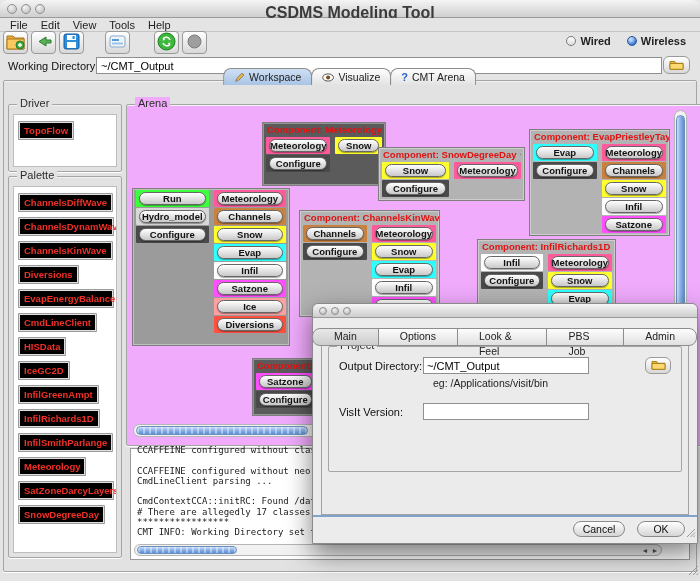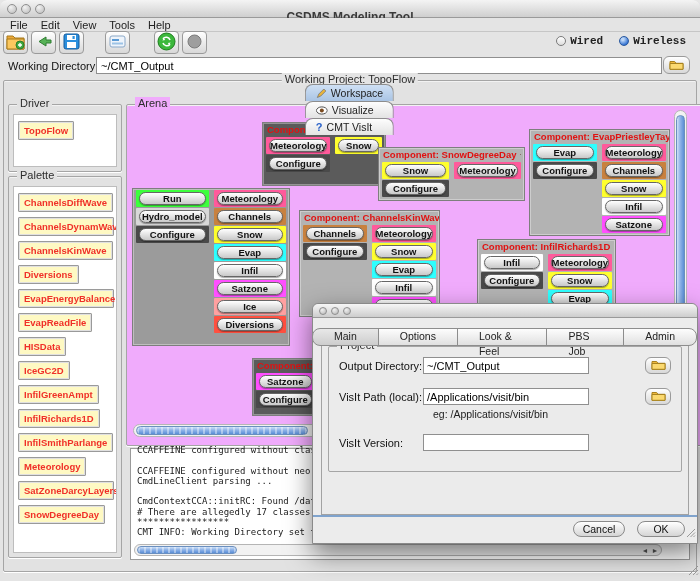--- a/index.html
+++ b/index.html
@@ -2,60 +2,60 @@
 <html><head>
 <meta charset="utf-8">
 <style>
   html,body{margin:0;padding:0;}
   body{width:700px;height:581px;background:#e6e6e6;font-family:"Liberation Sans",sans-serif;overflow:hidden;-webkit-font-smoothing:antialiased;}
   .win{position:relative;width:700px;height:581px;background:#e4e4e4;border-radius:7px 7px 0 0;overflow:hidden;}
 
   
   .titlebar{position:absolute;left:0;top:0;right:0;height:17px;background:linear-gradient(#f4f4f4,#cfcfcf);border-bottom:1px solid #9a9a9a;border-radius:7px 7px 0 0;}
   .tl{position:absolute;top:4px;width:10px;height:10px;border-radius:50%;background:radial-gradient(circle at 35% 30%,#f2f2f2,#b9b9b9);border:1px solid #8f8f8f;box-sizing:border-box;}
-  .win-title{position:absolute;left:0;right:0;top:10px;text-align:center;font-size:12px;font-weight:bold;color:#3a3a3a;}
+  .win-title{position:absolute;left:0;right:0;top:4px;text-align:center;font-size:16px;font-weight:bold;color:#3a3a3a;}
 
   
   .menubar{position:absolute;left:0;top:18px;right:0;height:13px;display:flex;gap:13px;padding-left:10px;align-items:center;background:#e4e4e4;border-bottom:1px solid #c6c6c6;}
   .menu-item{font-size:11px;color:#222;}
 
   
   .toolbar{position:absolute;left:0;top:31px;right:0;height:25px;}
   .tool-btn{position:absolute;top:0;width:25px;height:23px;background:linear-gradient(#ffffff,#d8d8d8);border:1px solid #9a9a9a;border-radius:4px;padding:0;display:flex;align-items:center;justify-content:center;box-sizing:border-box;}
   .radio-group{position:absolute;right:14px;top:4px;display:flex;gap:16px;align-items:center;}
-  .radio-item{display:flex;gap:4px;align-items:center;font-family:Liberation Mono, monospace;}
+  .radio-item{display:flex;gap:4px;align-items:center;}
   .radio{width:10px;height:10px;border-radius:50%;border:1px solid #7a7a7a;background:linear-gradient(#fff,#ddd);box-sizing:border-box;}
   .radio.sel{background:radial-gradient(circle at 35% 30%,#bcd6f7 15%,#2f6fd0 75%);border-color:#29589f;}
   .radio-label{font-size:11px;font-weight:bold;color:#222;}
 
   
   .wd-row{position:absolute;left:0;top:57px;right:0;height:18px;}
   .wd-label{position:absolute;left:8px;top:3px;font-size:11px;color:#111;}
   .wd-input{position:absolute;left:96px;top:0;width:556px;height:15px;border:1px solid #8f8f8f;background:#fff;font-family:"Liberation Sans",sans-serif;font-size:11px;padding:0 4px;}
   .folder-btn{position:absolute;width:27px;height:18px;background:linear-gradient(#fff,#d8d8d8);border:1px solid #9a9a9a;border-radius:6px;display:flex;align-items:center;justify-content:center;padding:0;}
   .wd-browse{right:10px;top:-1px;}
 
   
   .groupbox{position:absolute;border:1px solid #a5a5a5;border-radius:2px;box-shadow:0 1px 0 #fff, inset 0 1px 0 #f2f2f2;}
   .legend{position:absolute;top:-8px;left:8px;font-size:11px;color:#2d2d2d;background:inherit;padding:0 3px;}
   .project-box{left:3px;top:80px;width:692px;height:490px;background:#e2e2e2;}
   .project-box>.legend{left:50%;transform:translateX(-50%);white-space:nowrap;background:#e4e4e4;}
 
   
-  .tab-bar{position:absolute;left:50%;transform:translateX(-50%);top:84px;display:flex;z-index:3;flex-direction:column;}
+  .tab-bar{position:absolute;left:50%;transform:translateX(-50%);top:68px;display:flex;z-index:3;}
   .tab{display:flex;align-items:center;gap:4px;height:16px;padding:0 10px;border:1px solid #8d8d8d;border-bottom:none;border-radius:8px 8px 0 0;background:linear-gradient(#fdfdfd,#e3e3e3);font-size:10.5px;color:#222;margin-left:-1px;}
   .tab.sel{background:linear-gradient(#cfe0f4,#a9c4e4);}
   .tab-icon{display:flex;align-items:center;}
   .q-glyph{color:#2a62c9;font-weight:bold;font-size:11px;}
 
   
   .driver-box{left:8px;top:104px;width:112px;height:66px;background:#e2e2e2;}
   .palette-box{left:8px;top:176px;width:112px;height:380px;background:#e2e2e2;}
   .panel-inner{position:absolute;left:4px;top:9px;right:4px;bottom:4px;background:#fff;border:1px solid #bdbdbd;padding:6px 3px 0 3px;box-sizing:border-box;overflow:hidden;}
-  .pal-btn{display:block;width:max-content;max-width:100%;margin:0 0 5px 1px;background:#fef9c3;border:1px solid #9a9a9a;border-radius:1px;box-shadow:0 0 0 1px #e0e0e0 inset;color:#f03028;font-family:"Liberation Sans",sans-serif;font-size:9.5px;font-weight:bold;padding:3px 5px;text-align:left;}
+  .pal-btn{display:block;width:max-content;max-width:100%;margin:0 0 5px 1px;background:#000000;border:1px solid #9a9a9a;border-radius:1px;box-shadow:0 0 0 1px #e0e0e0 inset;color:#f03028;font-family:"Liberation Sans",sans-serif;font-size:9.5px;font-weight:bold;padding:3px 5px;text-align:left;}
 
   
   .arena-box{left:126px;top:104px;width:566px;height:340px;background:#f0abfc;padding-left:28px;}
   .arena-canvas{position:absolute;left:1px;top:1px;right:1px;bottom:1px;overflow:hidden;}
   .comp{position:absolute;border:1px solid #7e7e7e;box-shadow:inset 0 0 0 1px rgba(255,255,255,.35);box-sizing:border-box;overflow:hidden;}
   .comp.dark{background:#5b5b5b;margin-left:14px;}
   .comp.medium{background:#9b9b9b;}
   .comp.light{background:#b3b3b3;}
   .comp-title{display:flex;align-items:center;height:13px;padding-left:4px;white-space:nowrap;}
   .comp-title span{color:#e01212;font-size:9.5px;font-weight:bold;}
@@ -207,40 +207,40 @@
             <ellipse cx="6" cy="4.5" rx="5.4" ry="3.6" fill="#fff" stroke="#555"></ellipse>
             <circle cx="6" cy="4.5" r="2" fill="#7a4a1e"></circle>
           </svg>
         </span>
         <span class="tab-label">Visualize</span>
       </div>
       <div class="tab">
         <span class="tab-icon">
           <span class="q-glyph">?</span>
         </span>
-        <span class="tab-label">CMT VisIt</span>
+        <span class="tab-label">CMT Arena</span>
       </div>
     </div>
 
   <div class="groupbox driver-box">
     <span class="legend">Driver</span>
     <div class="panel-inner">
         <button class="pal-btn">TopoFlow</button>
       </div>
   </div>
 
   <div class="groupbox palette-box">
     <span class="legend">Palette</span>
     <div class="panel-inner">
         <button class="pal-btn">ChannelsDiffWave</button>
         <button class="pal-btn">ChannelsDynamWave</button>
         <button class="pal-btn">ChannelsKinWave</button>
         <button class="pal-btn">Diversions</button>
         <button class="pal-btn">EvapEnergyBalance</button>
-        <button class="pal-btn">EvapReadFile</button>
+        <button class="pal-btn">CmdLineClient</button>
         <button class="pal-btn">HISData</button>
         <button class="pal-btn">IceGC2D</button>
         <button class="pal-btn">InfilGreenAmpt</button>
         <button class="pal-btn">InfilRichards1D</button>
         <button class="pal-btn">InfilSmithParlange</button>
         <button class="pal-btn">Meteorology</button>
         <button class="pal-btn">SatZoneDarcyLayers</button>
         <button class="pal-btn">SnowDegreeDay</button>
       </div>
   </div>
@@ -477,30 +477,20 @@
             <div class="f-row">
               <span class="f-label">Output Directory:</span>
               <input class="f-input" type="text" value="~/CMT_Output" style="">
               <button class="browse-btn">
                 <span><svg width="15" height="11" viewBox="0 0 15 11">
                     <path d="M1 2.5h4.6l1.4 1.8H14v6H1z" fill="#f0b93c" stroke="#a8821f"></path>
                     <path d="M1 4.5h13v5.8H1z" fill="#fbd96f" stroke="#a8821f"></path>
                   </svg></span>
               </button>
             </div>
-            <div class="f-row">
-              <span class="f-label">VisIt Path (local):</span>
-              <input class="f-input" type="text" value="/Applications/visit/bin" style="">
-              <button class="browse-btn">
-                <span><svg width="15" height="11" viewBox="0 0 15 11">
-                    <path d="M1 2.5h4.6l1.4 1.8H14v6H1z" fill="#f0b93c" stroke="#a8821f"></path>
-                    <path d="M1 4.5h13v5.8H1z" fill="#fbd96f" stroke="#a8821f"></path>
-                  </svg></span>
-              </button>
-            </div>
             <div class="f-hint">eg: /Applications/visit/bin</div>
             <div class="f-row">
               <span class="f-label">VisIt Version:</span>
               <input class="f-input" type="text" style="">
             </div>
           </div>
       </div>
     </div>
     <div class="dlg-sep"></div>
     <button class="dlg-btn btn-cancel">Cancel</button>

